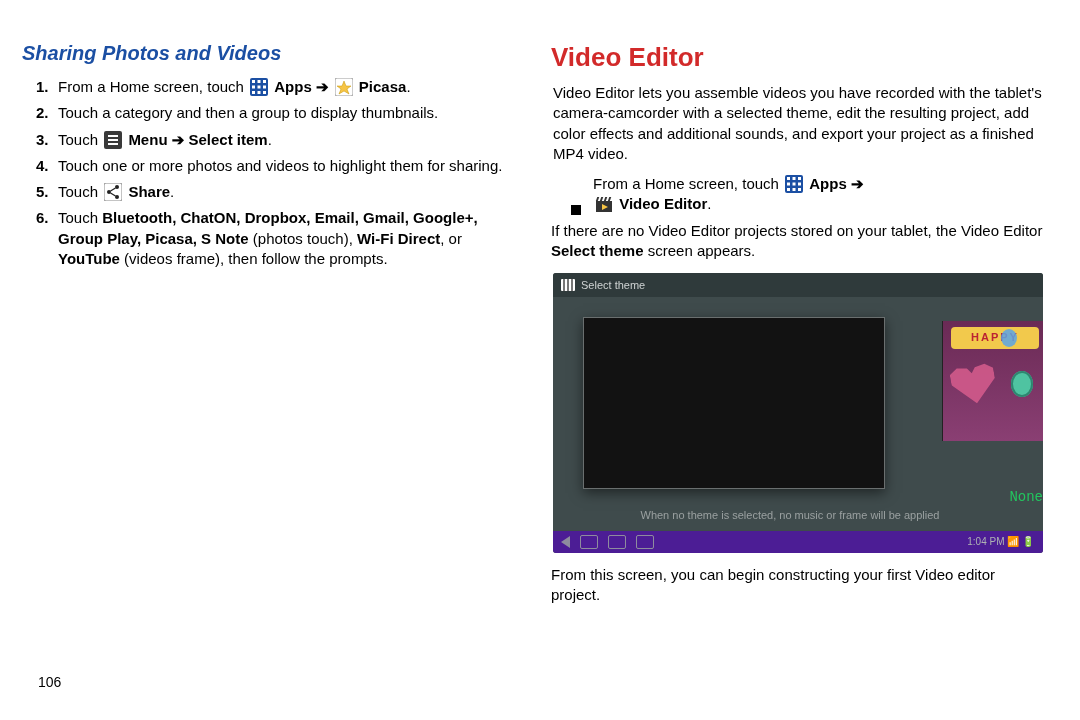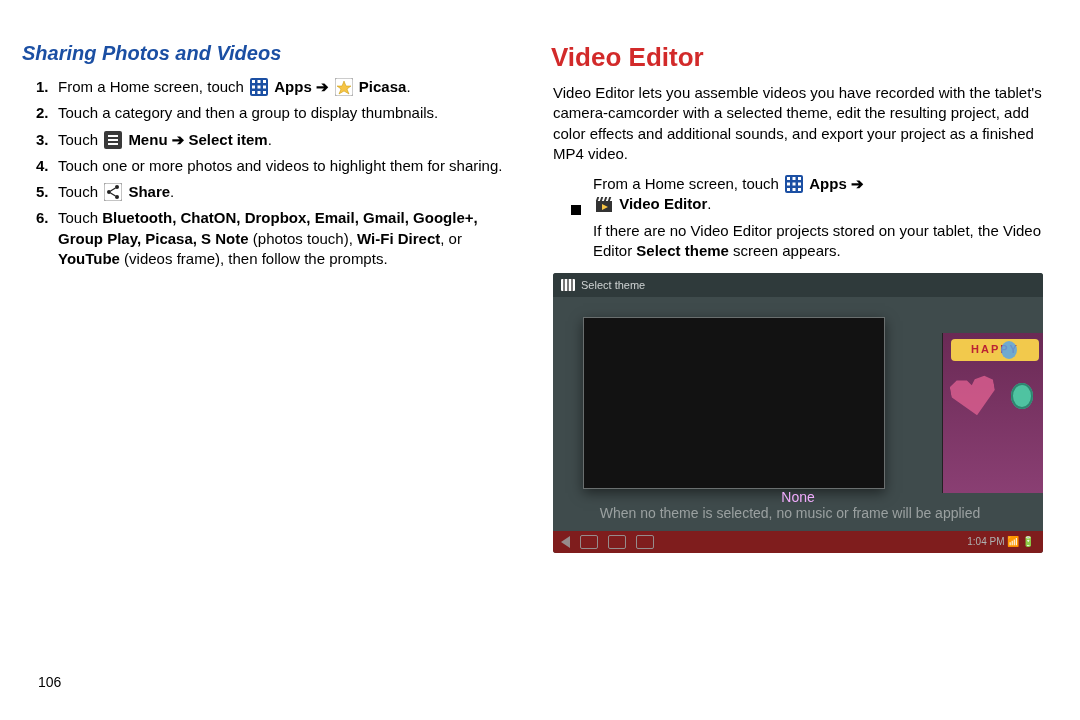--- a/index.html
+++ b/index.html
@@ -14,35 +14,35 @@
   ol.steps{list-style:none;margin:0 0 0 14px;padding:0;}
   ol.steps>li{display:flex;align-items:flex-start;margin-bottom:6px;}
   ol.steps .num{font-weight:bold;min-width:22px;}
   ol.steps .txt{flex:1;}
   b{font-weight:bold;}
   .arrow{font-weight:bold;}
   .icon{display:inline-block;vertical-align:middle;width:18px;height:18px;margin:0 2px;position:relative;top:-1px;}
   .bullet-row{display:flex;align-items:flex-end;margin:10px 0 0 20px;}
   .sq-bullet{width:10px;height:10px;background:#000;margin:5px 12px 0 0;flex:none;}
   .bullet-txt{flex:1;}
-  .indent{margin-left:42px;margin-top:6px;}
+  .indent{margin-top:6px;}
   .pagenum{position:absolute;left:38px;bottom:28px;font-size:14px;margin-top:46px;}
   
   .tablet{width:490px;height:280px;background:#3f4b4c;border-radius:3px;margin:12px 0 12px 2px;position:relative;overflow:hidden;font-family:Arial,Helvetica,sans-serif;}
   .tablet .topbar{height:24px;background:#2f3a3b;display:flex;align-items:center;padding:0 8px;color:#cfd3d3;font-size:11px;}
   .tablet .topbar .clap{width:14px;height:12px;background:repeating-linear-gradient(90deg,#fff 0 2px,#777 2px 4px);margin-right:6px;border-radius:1px;}
   .tablet .stage{position:absolute;left:30px;top:44px;width:300px;height:170px;background:#121212;border:1px solid #6a6f6f;box-shadow:0 4px 12px rgba(0,0,0,0.5);}
-  .tablet .happy{position:absolute;right:0;top:60px;width:100px;height:160px;background:linear-gradient(180deg,#6a2a55,#8a3f73);border-left:1px solid #222;}
+  .tablet .happy{position:absolute;right:0;top:48px;width:100px;height:120px;background:linear-gradient(180deg,#6a2a55,#8a3f73);border-left:1px solid #222;}
   .tablet .happy .banner{position:absolute;top:6px;right:4px;width:88px;height:22px;background:#f2c94c;border-radius:4px;font-size:11px;font-weight:bold;color:#b23;letter-spacing:2px;text-align:center;line-height:20px;}
   .tablet .happy .heart{position:absolute;left:6px;top:42px;width:50px;height:46px;background:#d25a8b;transform:rotate(-10deg);clip-path:polygon(50% 88%,6% 40%,6% 18%,22% 6%,42% 10%,50% 22%,58% 10%,78% 6%,94% 18%,94% 40%);opacity:0.9;}
   .tablet .happy .balloon{position:absolute;right:10px;top:50px;width:22px;height:26px;border-radius:50%;background:#4fc3a1;box-shadow:0 0 0 2px #2e8670 inset;}
   .tablet .happy .balloon2{position:absolute;right:26px;top:8px;width:16px;height:18px;border-radius:50%;background:#5aa5e6;opacity:0.85;}
-  .tablet .none{position:absolute;left:0;right:0;bottom:46px;text-align:center;color:#f0abfc;font-size:14px;}
-  .tablet .hint{position:absolute;left:0;right:16px;bottom:30px;text-align:center;color:#9aa0a0;font-size:14px;}
-  .tablet .navbar{position:absolute;left:0;right:0;bottom:0;height:22px;background:#7f1d1d;display:flex;align-items:center;padding:0 8px;color:#aeb3b3;font-size:10px;}
+  .tablet .none{position:absolute;left:0;right:0;bottom:46px;text-align:right;color:#22c55e;font-size:14px;font-family:Liberation Mono, monospace;}
+  .tablet .hint{position:absolute;left:0;right:16px;bottom:30px;text-align:center;color:#9aa0a0;font-size:11px;}
+  .tablet .navbar{position:absolute;left:0;right:0;bottom:0;height:22px;background:#4c1d95;display:flex;align-items:center;padding:0 8px;color:#aeb3b3;font-size:10px;}
   .tablet .navbar .spacer{flex:1;}
   .tablet .navbar .navicon{width:16px;height:12px;margin-right:10px;border:1px solid #9aa0a0;border-radius:2px;opacity:0.85;}
   .tablet .navbar .navicon.back{border:none;width:0;height:0;border-top:6px solid transparent;border-bottom:6px solid transparent;border-right:9px solid #9aa0a0;border-radius:0;}
   .tablet .navbar .navicon.home{border:1px solid #9aa0a0;}
   .below{margin-top:6px;}
 </style>
 </head>
 <body>
 
 <div class="page">
@@ -208,16 +208,17 @@
       <div class="navbar">
         <div class="navicon back"></div>
         <div class="navicon home"></div>
         <div class="navicon"></div>
         <div class="navicon"></div>
         <div class="spacer"></div>
         <span>1:04 PM</span>&nbsp;📶&nbsp;🔋
       </div>
     </div>
 
+    <p class="below">From this screen, you can begin constructing your first Video editor project.</p>
   </div>
 
   <div class="pagenum">106</div>
 </div>
 
 </body></html>

